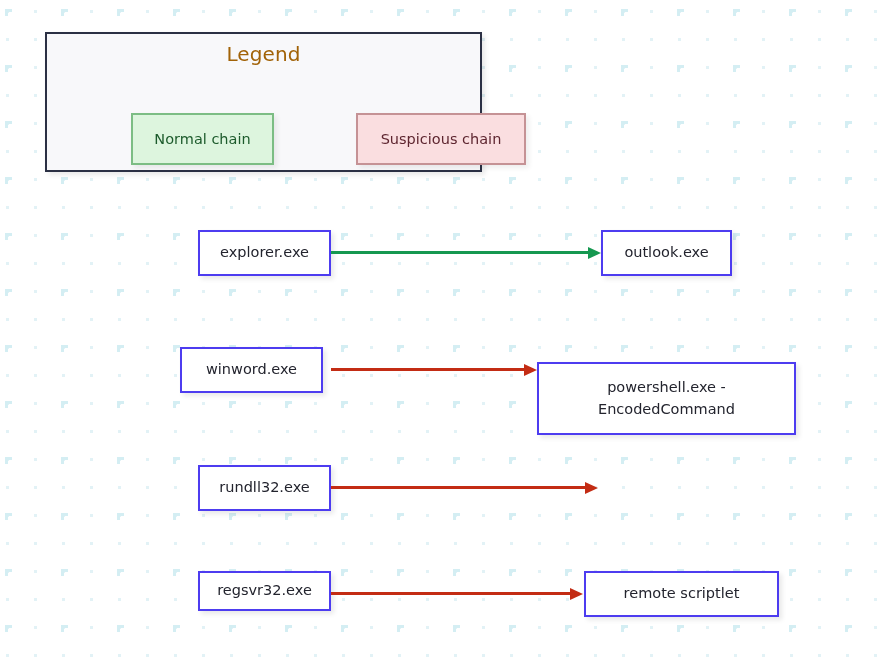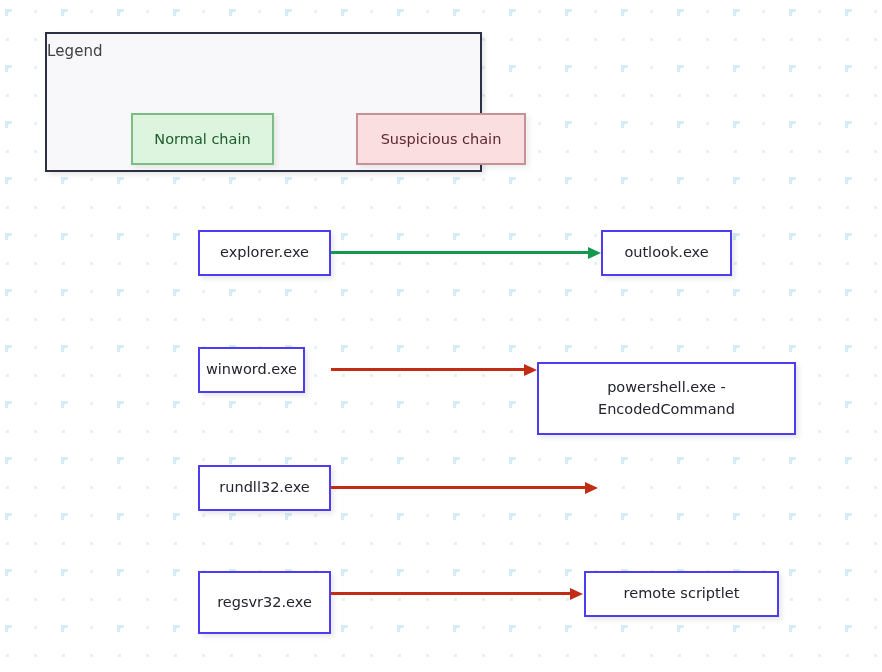--- a/index.html
+++ b/index.html
@@ -50,23 +50,23 @@
     background: #f8f8fa;
     border: 2px solid #2b3044;
     box-sizing: border-box;
     box-shadow: 3px 3px 5px rgba(0,0,0,0.09);
   }
   .legend-title {
     position: absolute;
     left: 0;
     top: 8px;
     width: 100%;
-    text-align: left;
-    font-size: 15px;
-    color: #404040;
+    text-align: center;
+    font-size: 20px;
+    color: #a16207;
     letter-spacing: 0.1px;
   }
   .legend-item {
     position: absolute;
     box-sizing: border-box;
     display: flex;
     align-items: center;
     justify-content: center;
     font-size: 14.5px;
     box-shadow: 3px 3px 5px rgba(0,0,0,0.07);
@@ -164,21 +164,21 @@
 
   <div class="edge" style="left:331px; top:247px; width:271px;">
     <div class="shaft" style="width:259px; background:#159850;"></div>
     <div class="head" style="left:257px; border-left:13px solid #159850;"></div>
   </div>
 
   <div class="node" style="left:601px; top:230px; width:131px; height:46px;">
     <span>outlook.exe</span>
   </div>
 
-  <div class="node" style="left:198px; top:347px; width:107px; height:46px;">
+  <div class="node" style="left:180px; top:347px; width:143px; height:46px;">
     <span>winword.exe</span>
   </div>
 
   <div class="edge" style="left:331px; top:364px; width:207px;">
     <div class="shaft" style="width:195px; background:#c32c14;"></div>
     <div class="head" style="left:193px; border-left:13px solid #c32c14;"></div>
   </div>
 
   <div class="node" style="left:537px; top:334px; width:259px; height:73px; flex-direction:column;margin-top:28px;">
     <span>powershell.exe -</span>
@@ -188,21 +188,21 @@
   <div class="node" style="left:198px; top:465px; width:133px; height:46px;">
     <span>rundll32.exe</span>
   </div>
 
   <div class="edge" style="left:331px; top:482px; width:268px;">
     <div class="shaft" style="width:256px; background:#c32c14;"></div>
     <div class="head" style="left:254px; border-left:13px solid #c32c14;"></div>
   </div>
 
 
-  <div class="node" style="left:198px; top:571px; width:133px; height:63px;">
+  <div class="node" style="left:198px; top:571px; width:133px; height:40px;">
     <span>regsvr32.exe</span>
   </div>
 
   <div class="edge" style="left:331px; top:588px; width:253px;">
     <div class="shaft" style="width:241px; background:#c32c14;"></div>
     <div class="head" style="left:239px; border-left:13px solid #c32c14;"></div>
   </div>
 
   <div class="node" style="left:584px; top:571px; width:195px; height:46px;justify-content:center;">
     <span>remote scriptlet</span>

